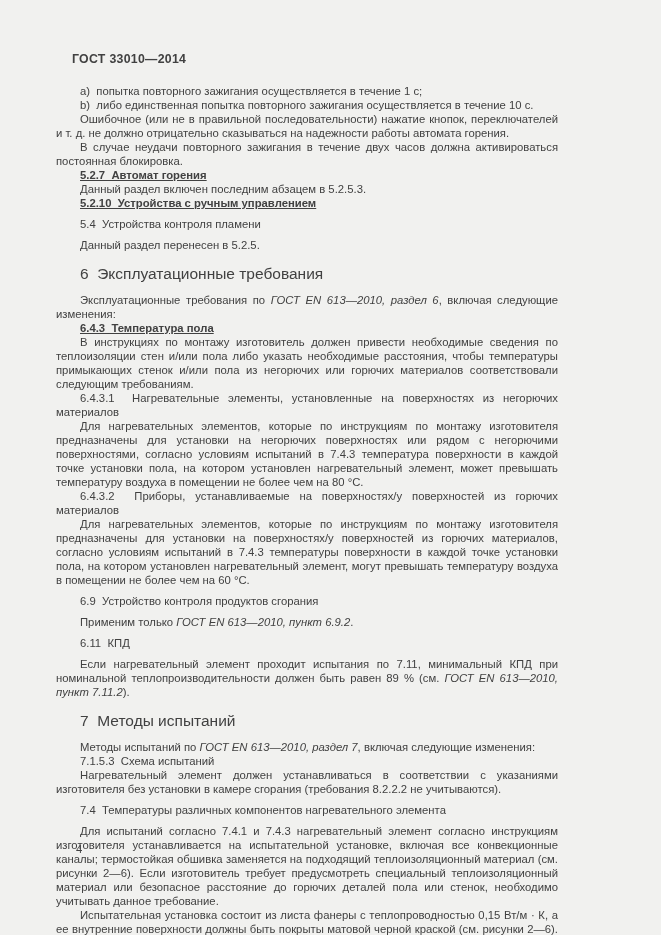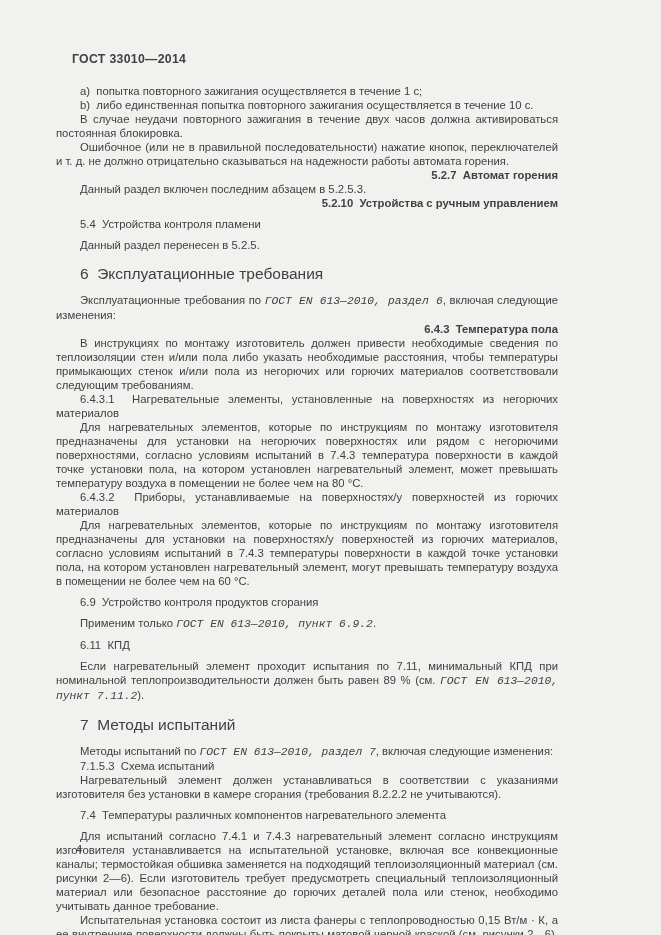--- a/index.html
+++ b/index.html
@@ -24,55 +24,55 @@
     letter-spacing: 0.3px;
     margin: 0 0 18px 16px;
   }
   .p, .hb, .hsub {
     font-size: 11.3px;
     line-height: 14px;
     margin: 0;
     text-align: justify;
     text-indent: 24px;
   }
-  .hb { font-weight: bold; text-align: right; }
+  .hb { font-weight: bold; text-align: left; text-decoration: underline; }
   .hsub {
     font-weight: normal;
     text-align: left;
     margin: 7px 0 7px 0;
   }
   .hsec {
     font-size: 15.5px;
     line-height: 19px;
     font-weight: normal;
     margin: 12px 0 10px 0;
     text-indent: 24px;
     text-align: left;
   }
-  .it { font-style: italic; font-family: Liberation Mono, monospace; }
+  .it { font-style: italic; }
   .pagenum {
     position: absolute;
     left: 76px;
     top: 842px;
     font-size: 11.3px;
     line-height: 14px;
   }
 </style>
 </head>
 <body>
 
 <div class="page">
   <div class="content">
 
     <div class="doc-header">ГОСТ 33010—2014</div>
 
     <p class="p">a)&nbsp; попытка повторного зажигания осуществляется в течение 1 с;</p>
     <p class="p">b)&nbsp; либо единственная попытка повторного зажигания осуществляется в течение 10 с.</p>
+    <p class="p">Ошибочное (или не в правильной последовательности) нажатие кнопок, переключателей и т. д. не должно отрицательно сказываться на надежности работы автомата горения.</p>
     <p class="p">В случае неудачи повторного зажигания в течение двух часов должна активироваться постоянная блокировка.</p>
-    <p class="p">Ошибочное (или не в правильной последовательности) нажатие кнопок, переключателей и т. д. не должно отрицательно сказываться на надежности работы автомата горения.</p>
 
     <p class="hb">5.2.7&nbsp; Автомат горения</p>
     <p class="p">Данный раздел включен последним абзацем в 5.2.5.3.</p>
     <p class="hb">5.2.10&nbsp; Устройства с ручным управлением</p>
 
     <p class="hsub">5.4&nbsp; Устройства контроля пламени</p>
     <p class="p">Данный раздел перенесен в 5.2.5.</p>
 
     <p class="hsec">6&nbsp; Эксплуатационные требования</p>
 

